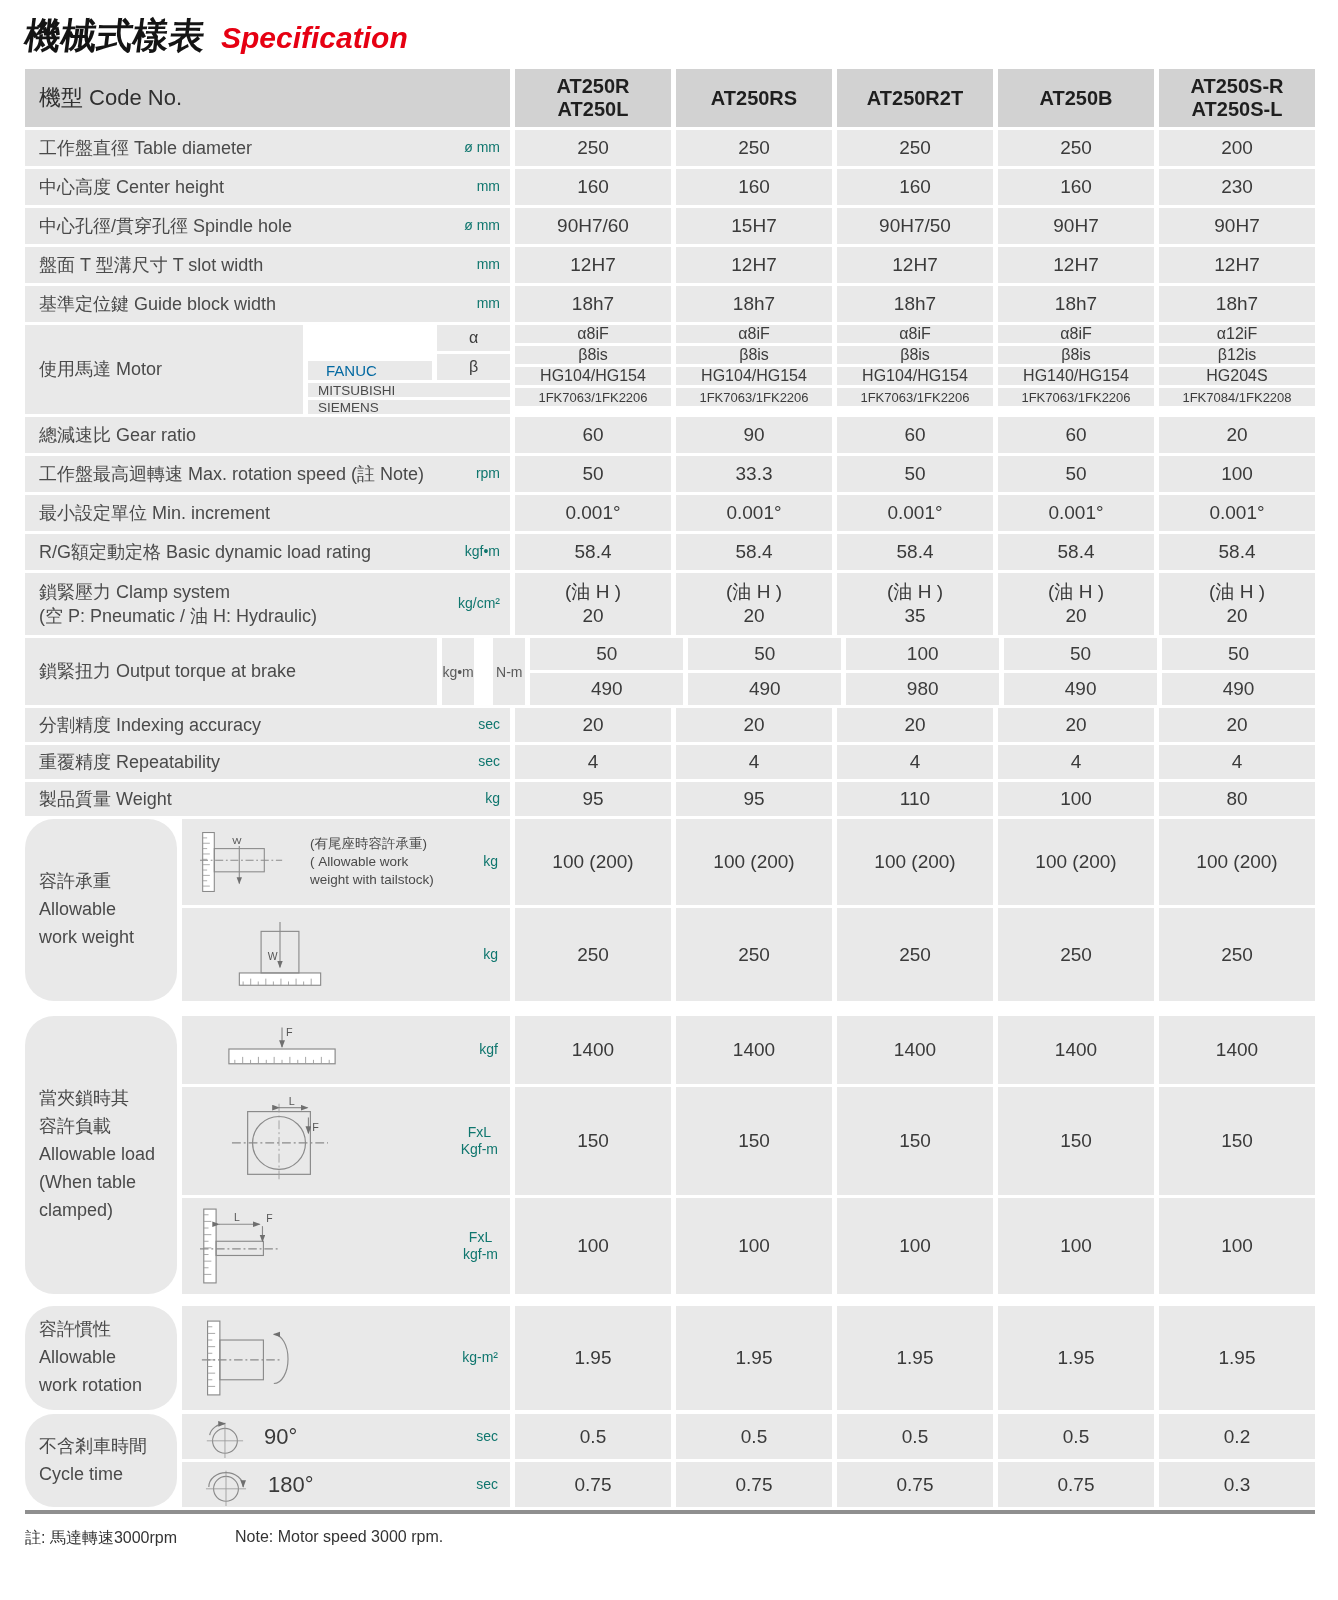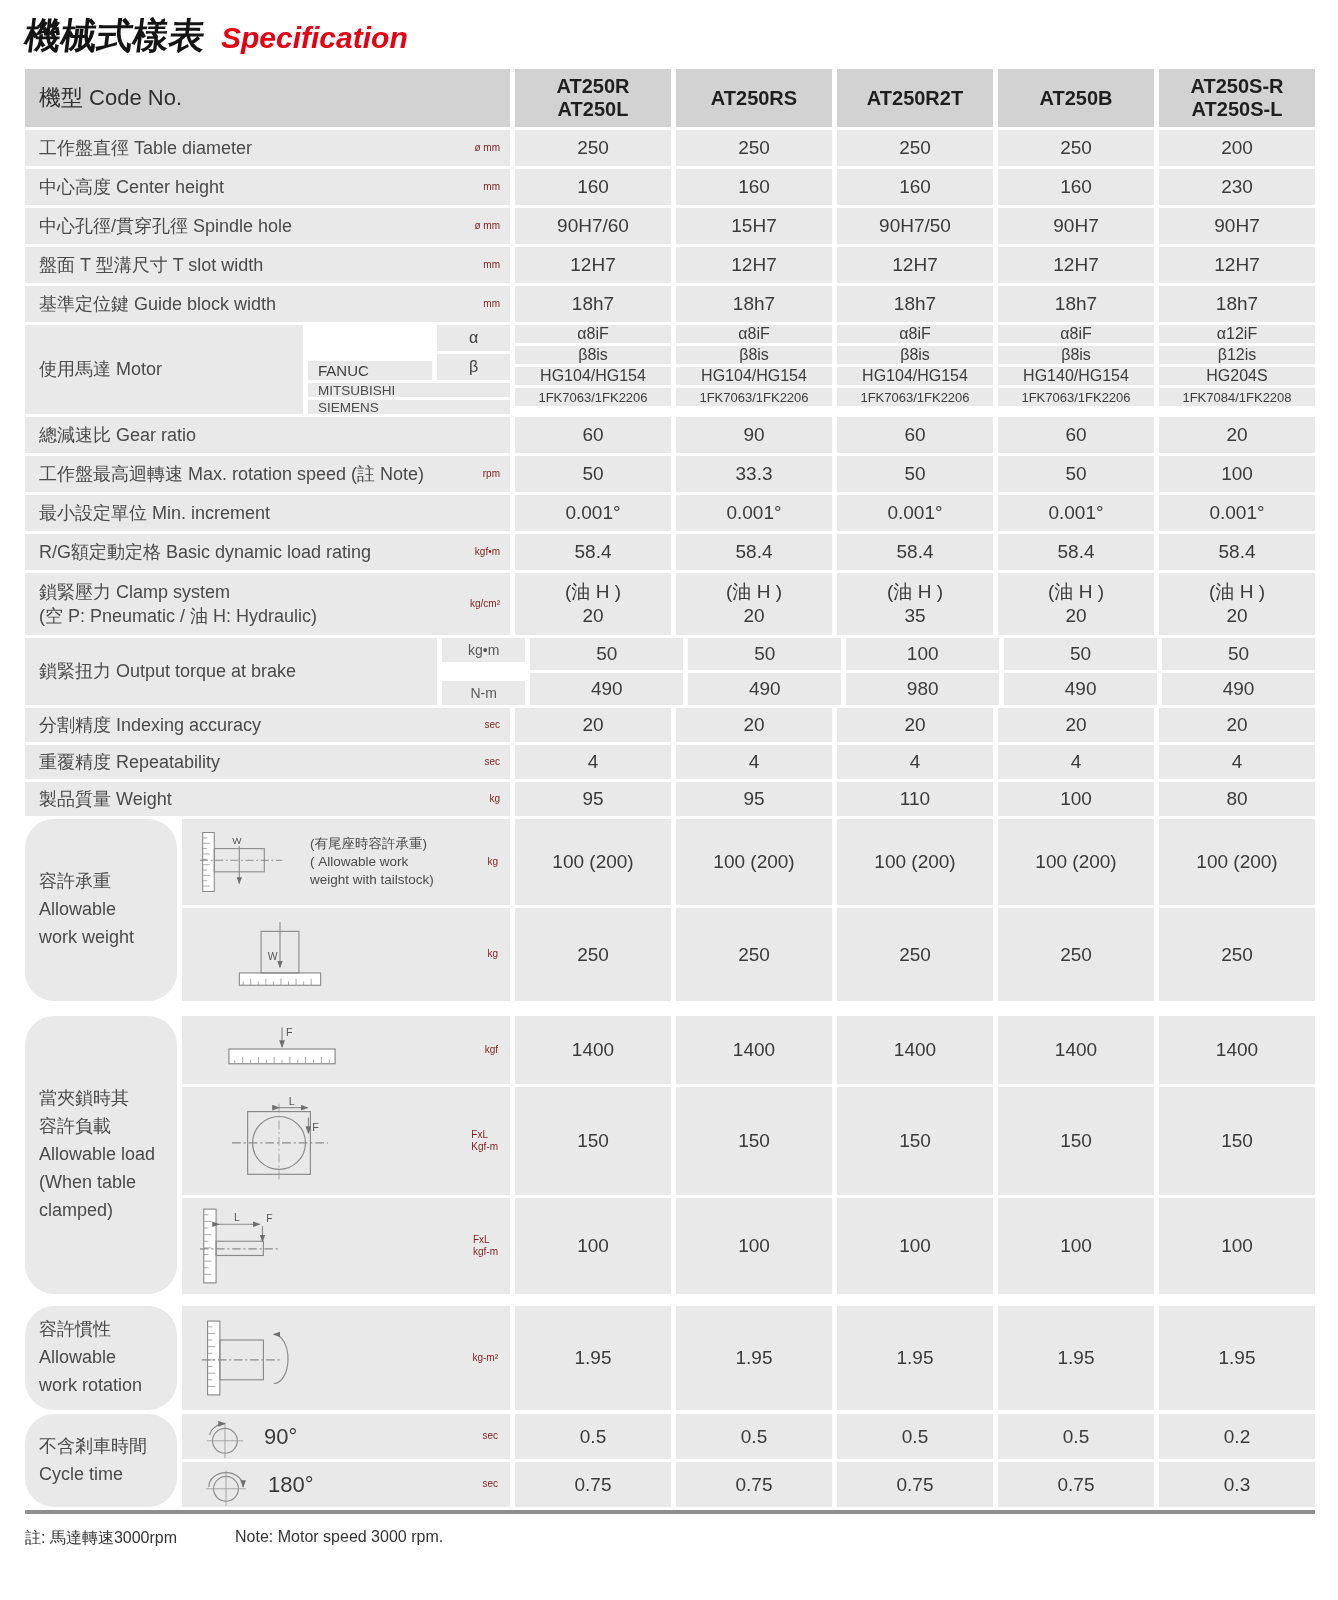--- a/index.html
+++ b/index.html
@@ -11,41 +11,41 @@
   .t-en{font-size:30px;font-weight:bold;font-style:italic;}
 
   .tbl{margin-left:25px;width:1290px;}
   .row{display:flex;gap:5px;margin-bottom:3px;}
   .cell{background:#e9e9e9;display:flex;align-items:center;box-sizing:border-box;}
   .hdr .cell{background:#d2d2d2;}
   .rh58{height:58px}.rh36{height:36px}.rh62{height:62px}.rh34{height:34px}
 
   .lblcell{width:485px;justify-content:space-between;padding:0 10px 0 14px;}
   .lbl{font-size:18px;color:#4a4a4a;white-space:pre-line;line-height:1.35;text-align:left;}
-  .unit{font-size:10px;color:#7f1d1d;white-space:pre-line;text-align:left;line-height:1.25;}
+  .unit{font-size:14px;color:#0f766e;white-space:pre-line;text-align:center;line-height:1.25;}
   .v{width:156px;justify-content:center;font-size:19px;text-align:center;white-space:pre-line;line-height:1.25;color:#3a3a3a;}
 
   .hdrlbl{font-size:22px;color:#303030;}
   .hv{width:156px;justify-content:center;text-align:center;font-weight:bold;font-size:20px;line-height:1.15;white-space:pre-line;color:#1f1f1f;}
 
   
   .mlbl{width:278px;padding-left:14px;font-size:18px;}
   .mcol{display:flex;flex-direction:column;gap:3px;width:202px;}
   .m2{display:flex;gap:5px;height:55px;}
-  .fanuc{flex:1;padding-left:10px;font-size:15px;color:#404040;margin-top:36px;}
+  .fanuc{flex:1;padding-left:18px;font-size:15px;color:#0369a1;margin-top:36px;}
   .abcol{display:flex;flex-direction:column;gap:3px;width:73px;}
   .ab{flex:1;justify-content:center;font-size:16px;}
   .brand{height:14px;padding-left:10px;font-size:13.5px;color:#4a4a4a;}
   .vcol{display:flex;flex-direction:column;gap:3px;width:156px;}
   .mv{height:18px;justify-content:center;font-size:16px;text-align:center;}
   .mvs{font-size:13px;}
 
   
   .bklbl{width:420px;padding-left:14px;font-size:18px;}
-  .ucol{display:flex;flex-direction:column;gap:19px;width:85px;}
+  .ucol{display:flex;flex-direction:row;gap:19px;width:85px;}
   .ucell{flex:1;justify-content:center;font-size:14px;color:#5a5a5a;}
   .bcol{display:flex;flex-direction:column;gap:3px;width:156px;}
   .bv{height:32px;justify-content:center;font-size:19px;text-align:center;}
 
   
   .bandlbl{width:152px;padding-left:14px;font-size:18px;line-height:1.55;white-space:pre-line;text-align:left;color:#4a4a4a;border-radius:29px;}
   .bandright{display:flex;flex-direction:column;gap:3px;flex:1;}
   .subrow{display:flex;gap:5px;}
   .sh86{height:86px}.sh93{height:93px}.sh68{height:68px}.sh108{height:108px}.sh96{height:96px}.sh104{height:104px}.sh45{height:45px}
   .diag{width:328px;justify-content:flex-start;gap:10px;padding:0 12px 0 18px;}

